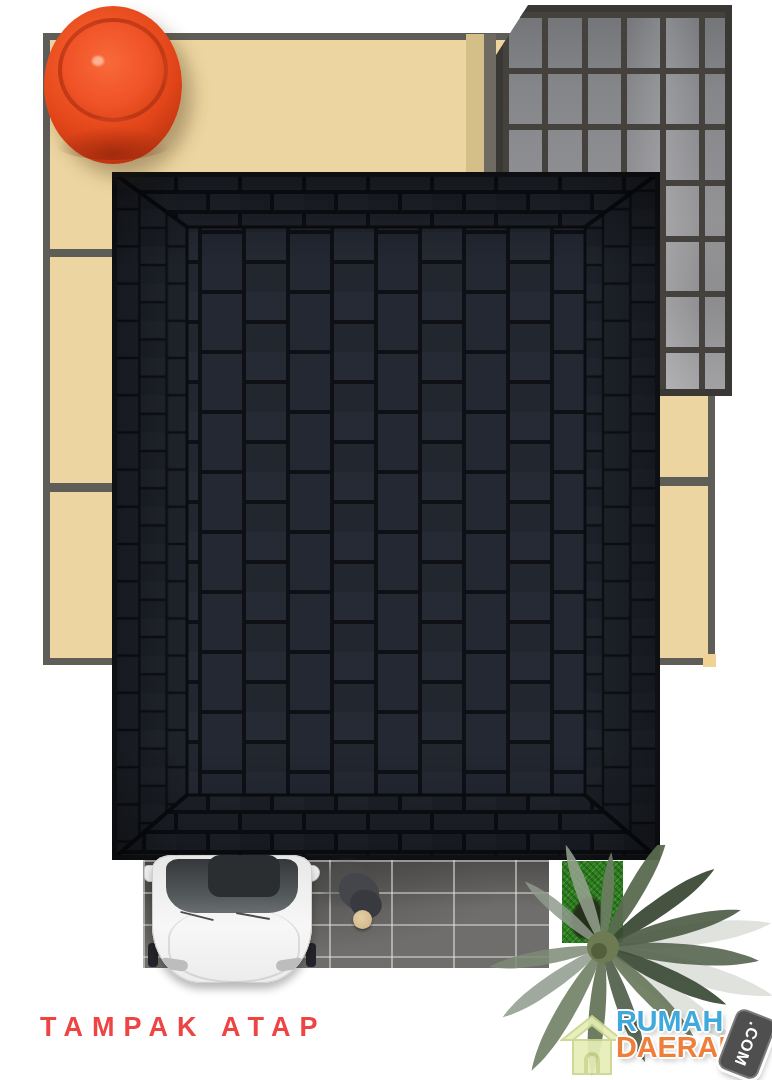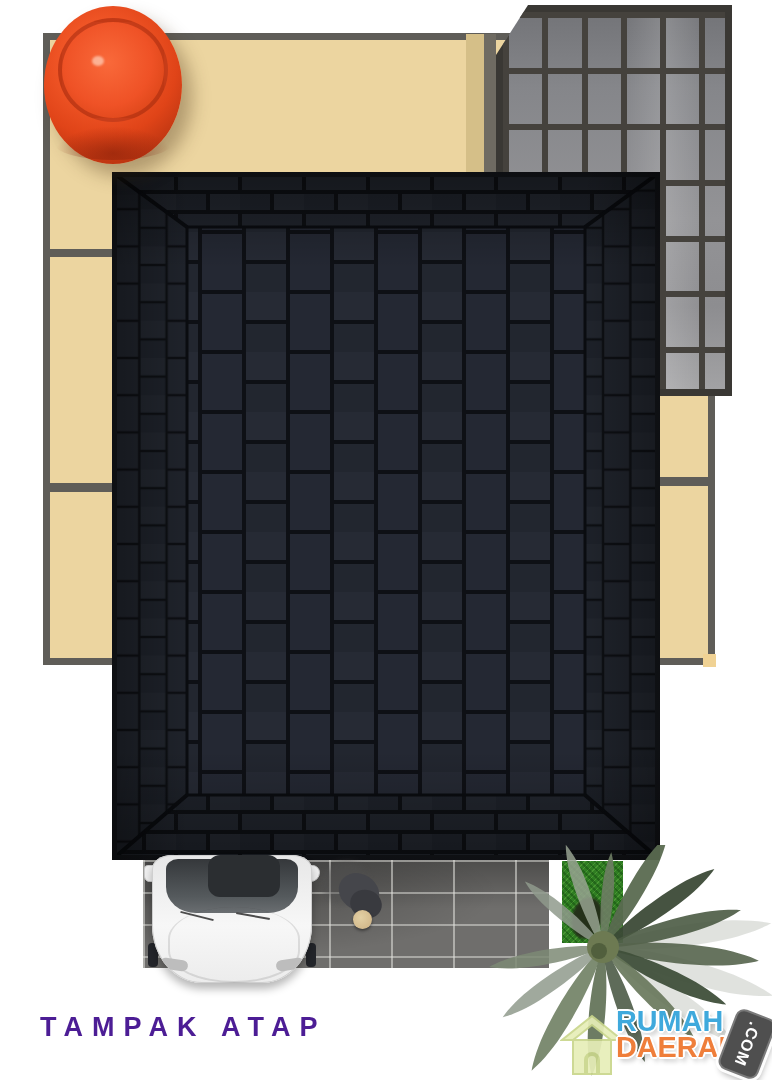--- a/index.html
+++ b/index.html
@@ -85,21 +85,21 @@
      background:rgba(80,80,80,.45);transform:rotate(-25deg);filter:blur(3px);}
   .p-body{left:8px;top:6px;width:42px;height:36px;border-radius:50%;
      background:#45464b;transform:rotate(32deg);}
   .p-body2{left:20px;top:22px;width:32px;height:28px;border-radius:50%;
      background:#393a3f;transform:rotate(20deg);}
   .p-head{left:23px;top:42px;width:19px;height:19px;border-radius:50%;
      background:radial-gradient(circle at 40% 40%,#e3d0a4,#cdb183);box-shadow:0 2px 3px rgba(0,0,0,.4);}
 
   
   .title{left:40px;top:1012px;font-size:27px;font-weight:600;letter-spacing:9px;
-     color:#4c1d95;z-index:9;white-space:nowrap;}
+     color:#ef4444;z-index:9;white-space:nowrap;}
 
   
   .logo{left:560px;top:1008px;width:210px;height:72px;z-index:9;}
   .logo-house{left:0;top:6px;opacity:.92;}
   .logo-words{left:56px;top:-2px;line-height:29px;font-weight:bold;font-size:30px;
      transform:scaleX(.96);transform-origin:left top;white-space:nowrap;}
   .logo-w1{color:#3fa9dc;}
   .logo-w2{color:#ef7e3a;margin-top:-3px;}
   .logo-w1,.logo-w2{text-shadow:-2px 0 #fff,2px 0 #fff,0 -2px #fff,0 2px #fff,
      -1px -1px #fff,1px 1px #fff,-1px 1px #fff,1px -1px #fff,3px 4px 5px rgba(0,0,0,.25);}

